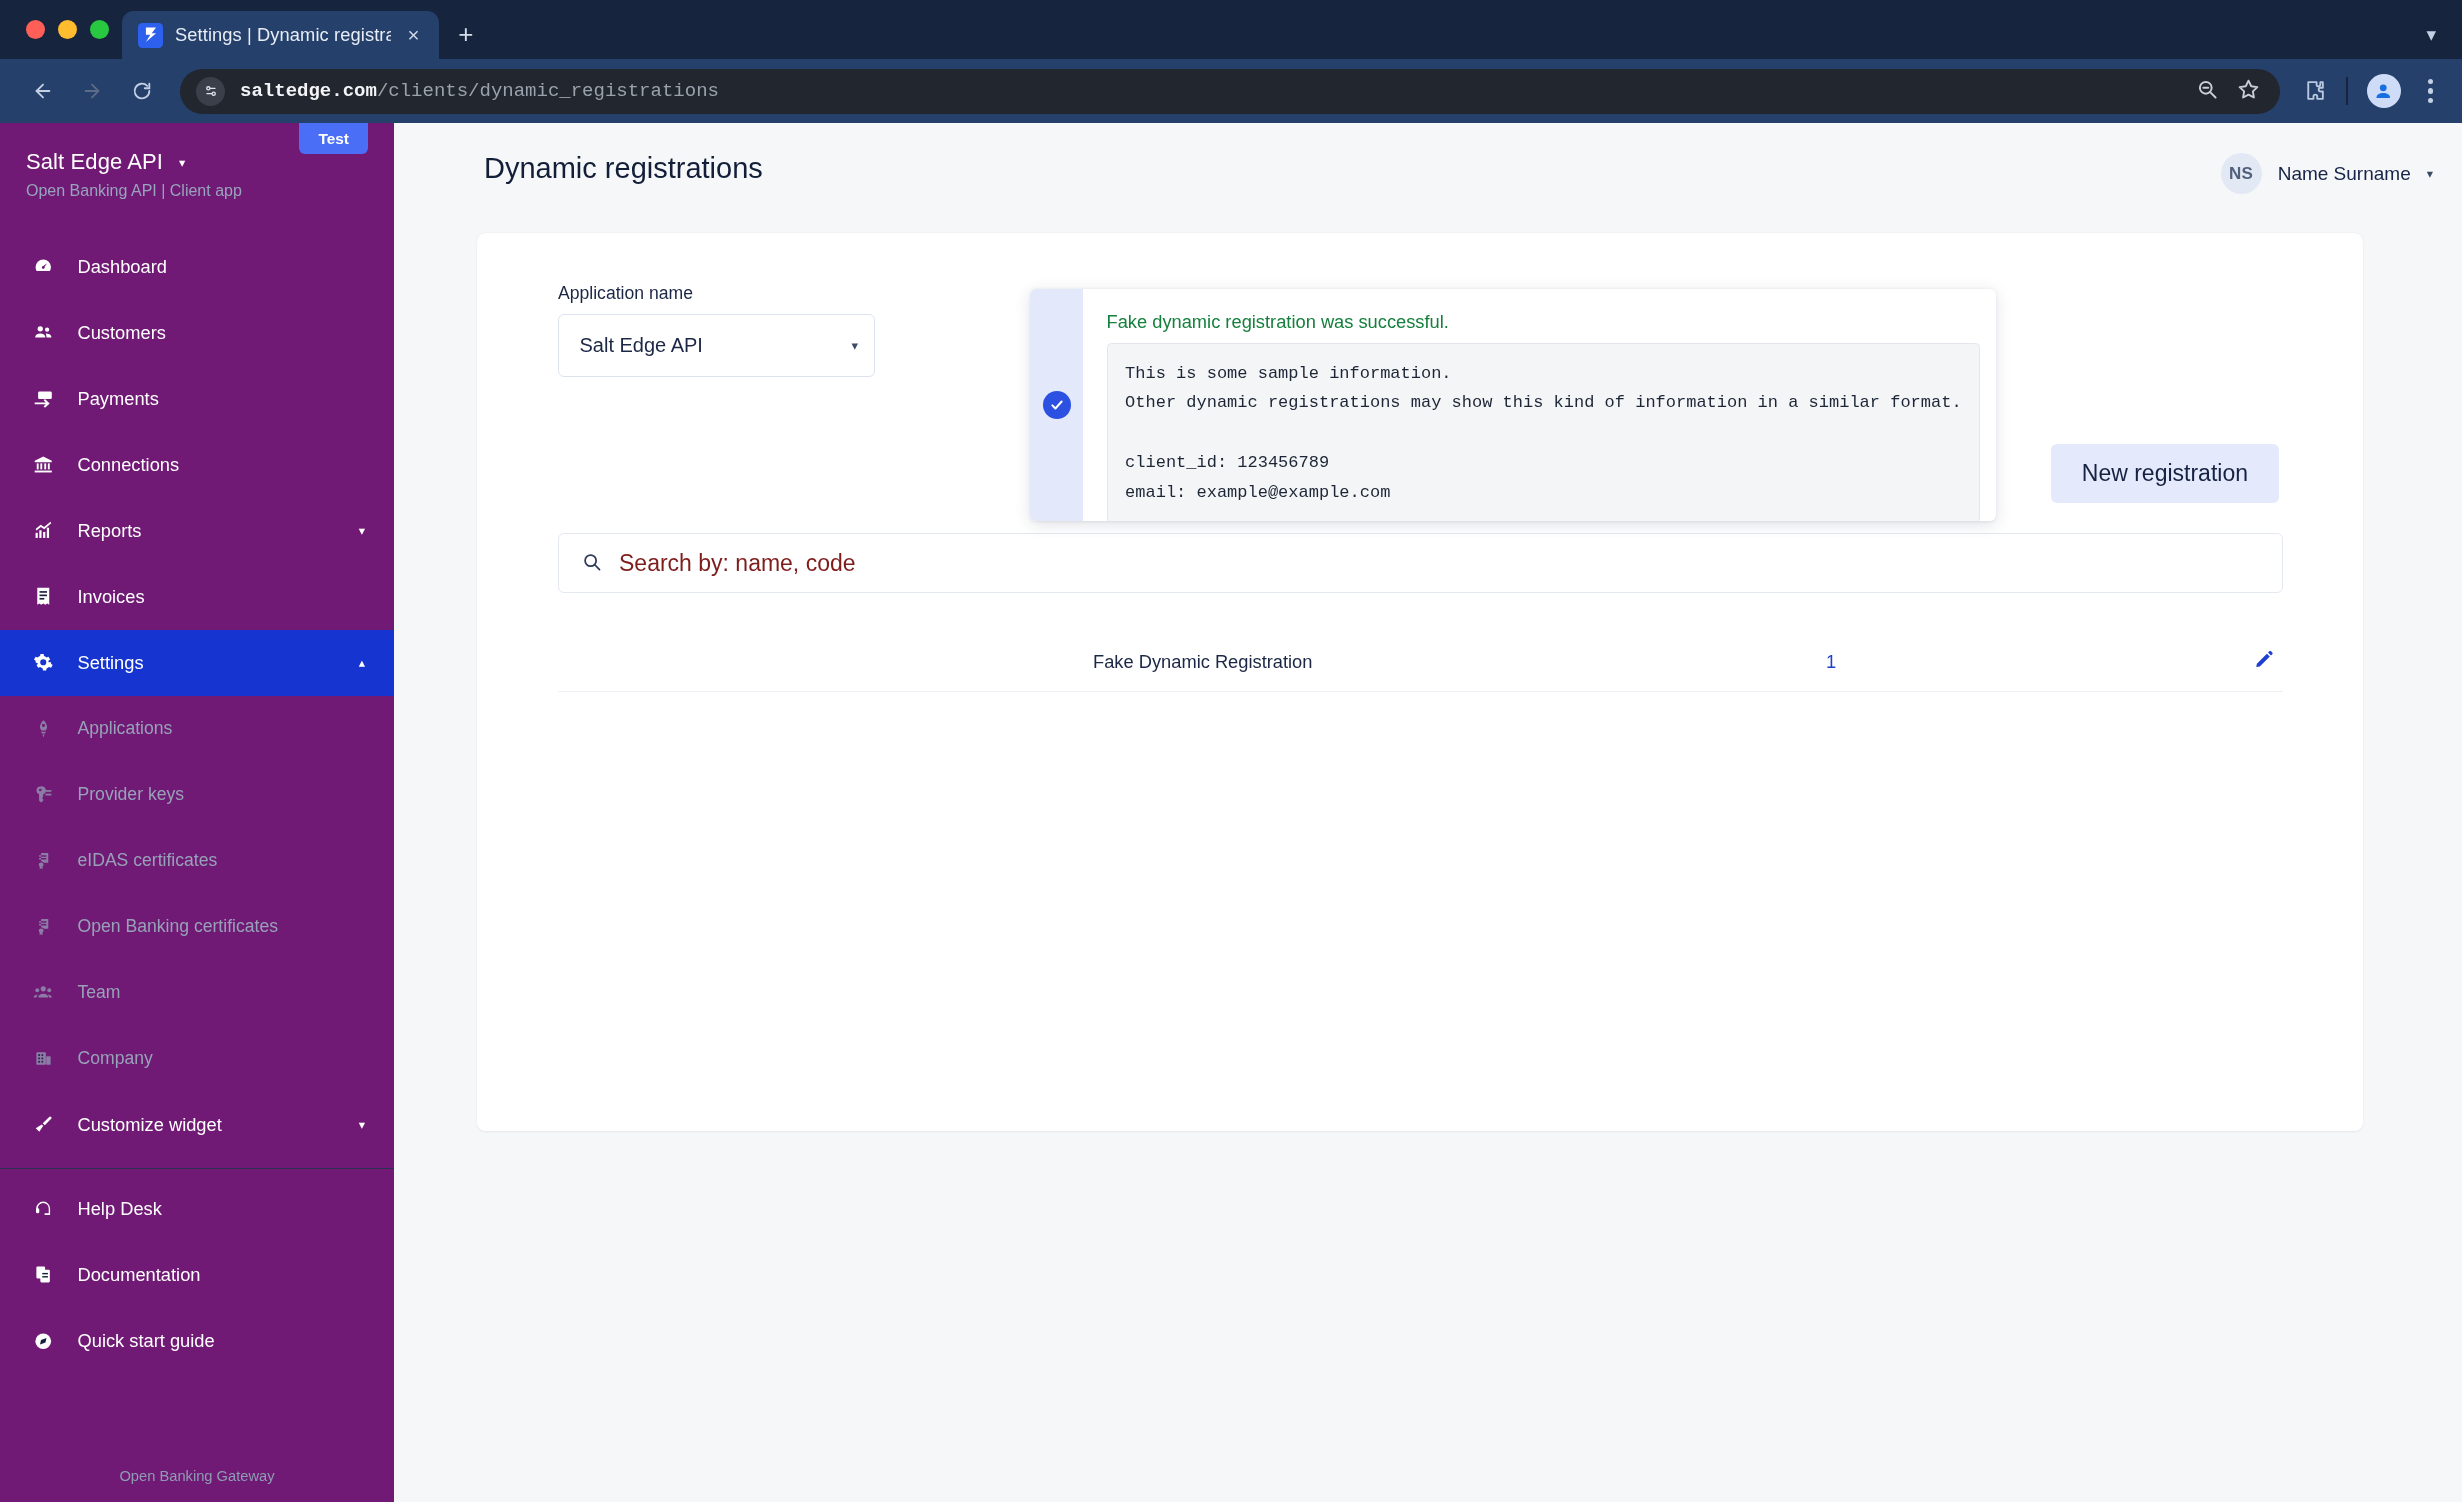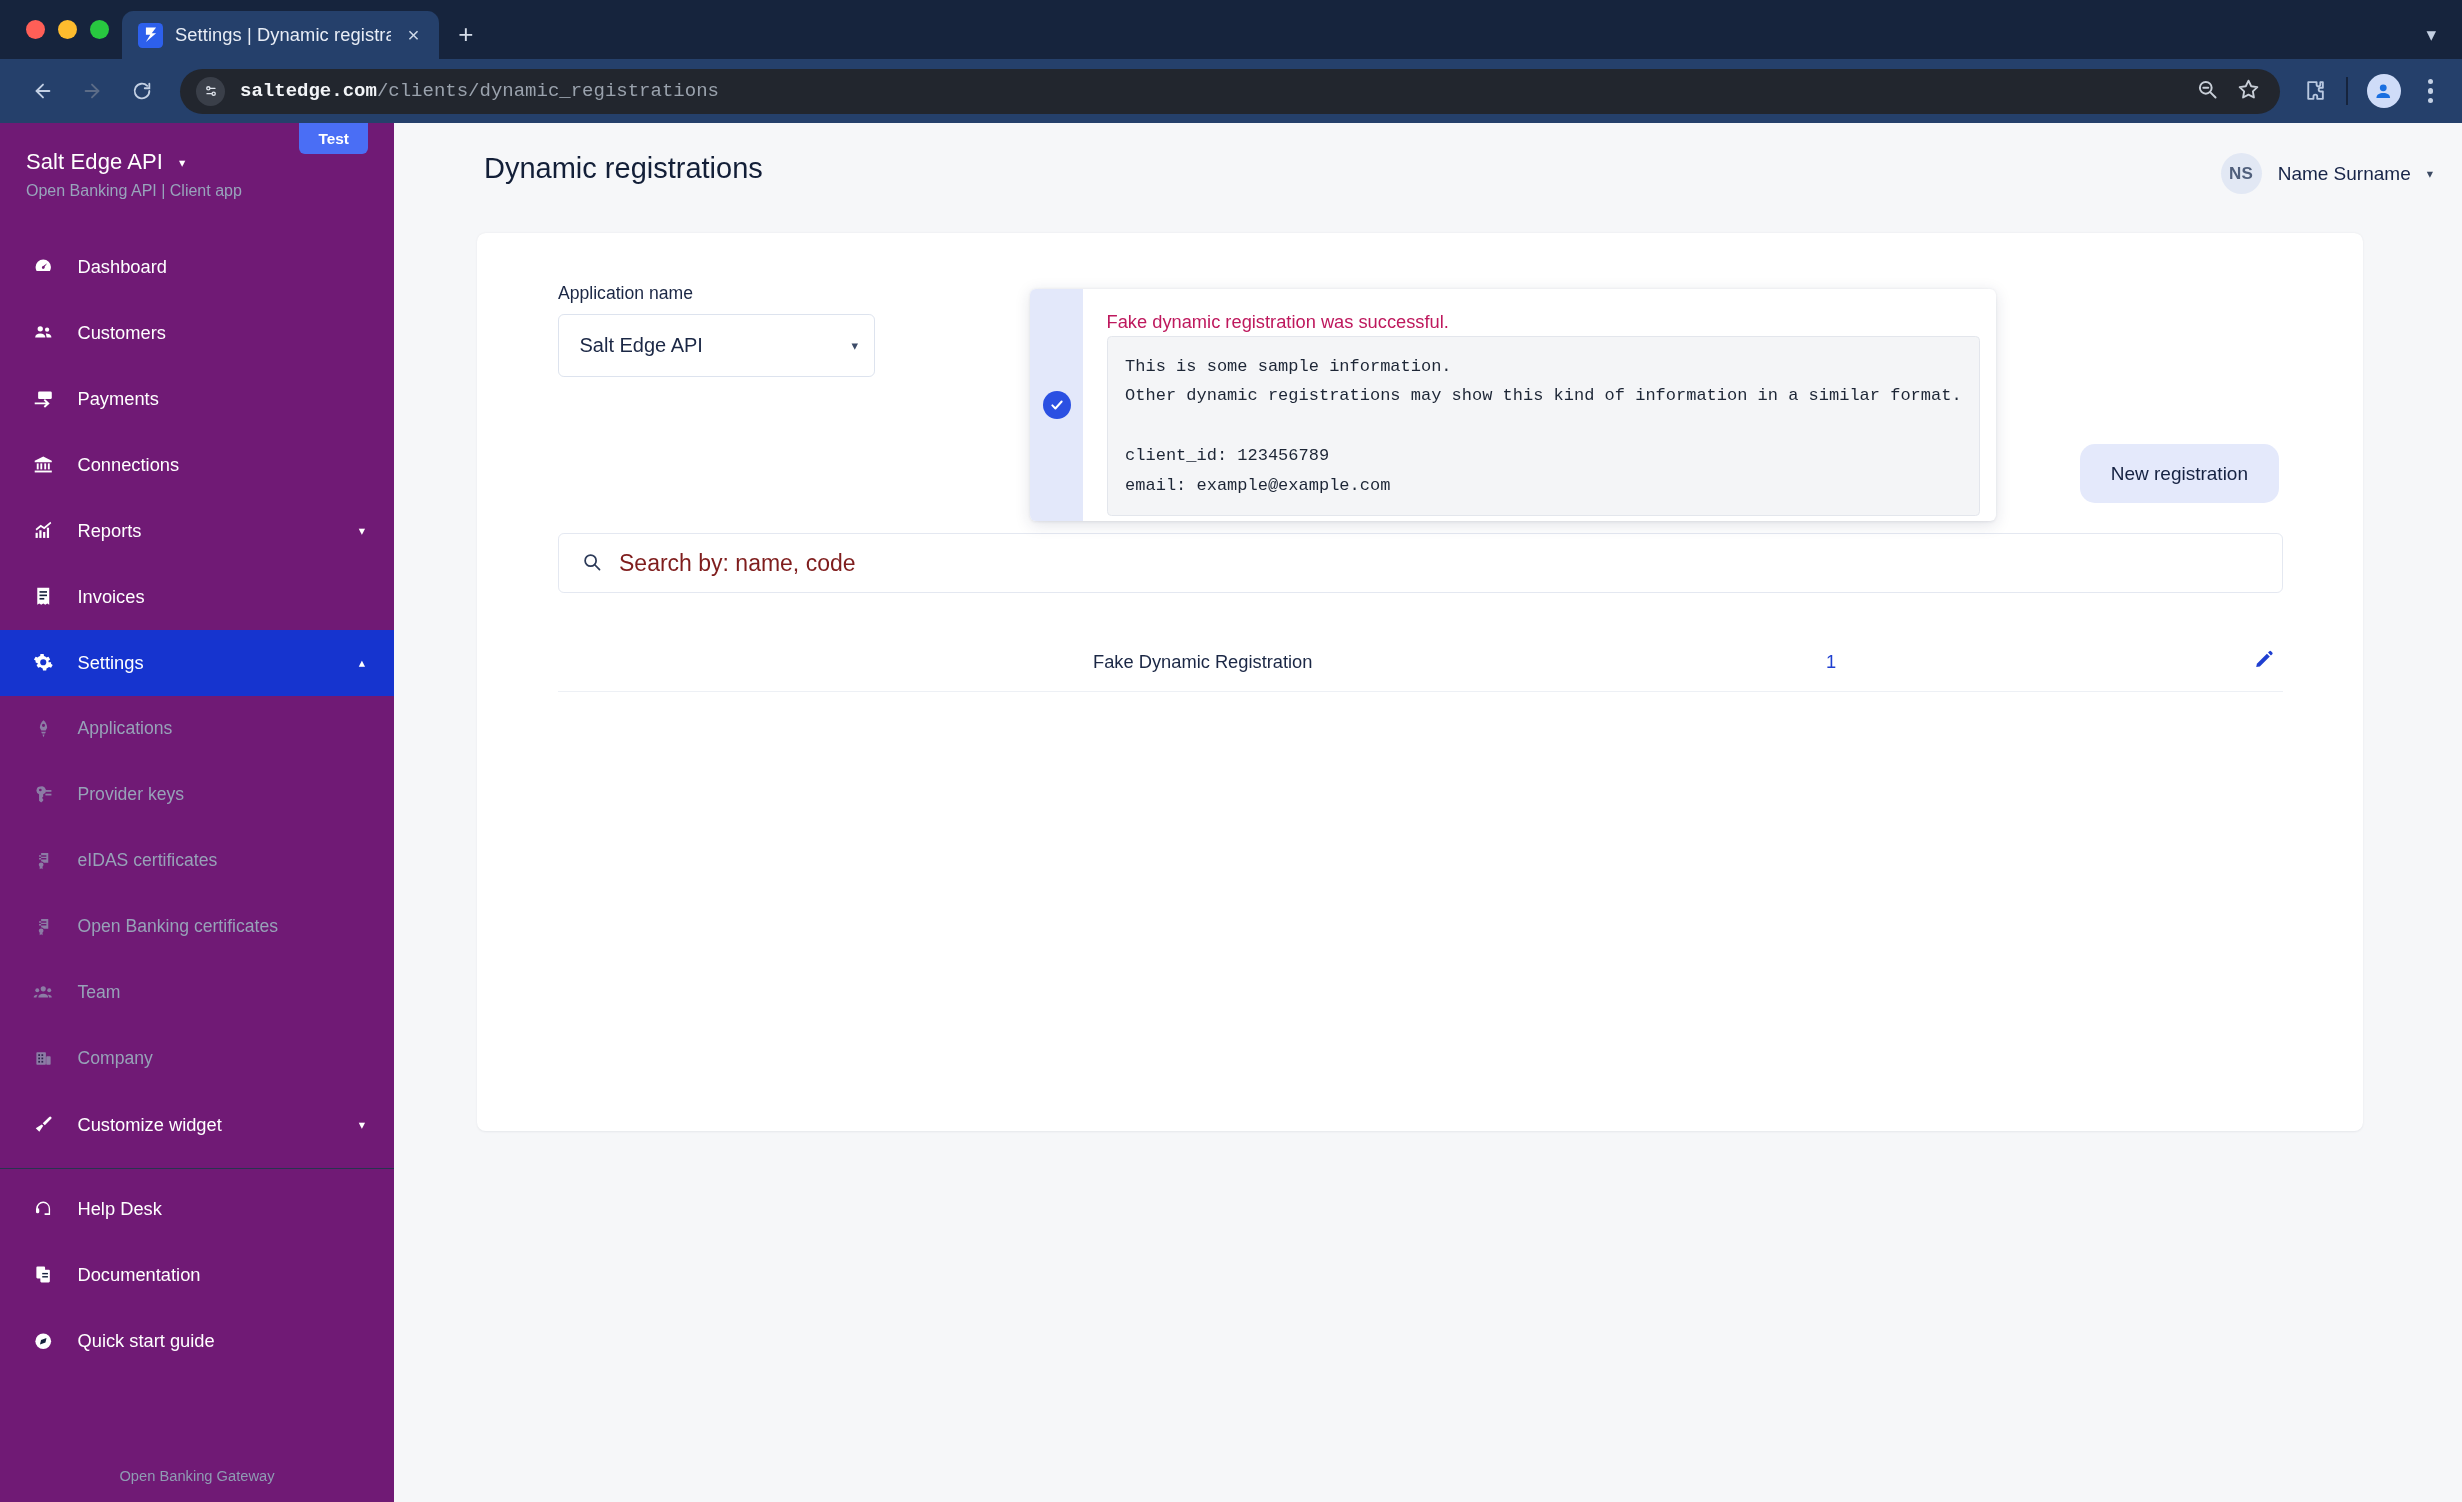--- a/index.html
+++ b/index.html
@@ -138,21 +138,21 @@
   .ttab .tname { font-weight: 500; }
   .ttab.unsel { color: #3d4c6c; }
   .tcount {
     min-width: 40px; height: 40px; border-radius: 20px; background: #edf1fb;
     display: flex; align-items: center; justify-content: center;
     font-size: 16px; color: #46557a; padding: 0 10.3px;
   }
   .ttab.sel .tcount { background: #dbe2fa; color: #4a5a80; }
   .newreg {
     position: absolute; right: 84px; top: 211px; height: 59px; padding: 16px 31px;
-    background: #e4e9fb; color: #152242; font-size: 19px; border: 0; border-radius: 15px;
+    background: #e4e9fb; color: #152242; font-size: 23px; border: 0; border-radius: 6px;
     display: flex; align-items: center; cursor: pointer;
   }
 
   .searchbar {
     position: absolute; left: 81px; top: 300px; width: 1725px; height: 60px;
     border: 0.7px solid #e4e8f1; border-radius: 5.9px; background: #fff;
     display: flex; align-items: center; gap: 16px; padding: 0 22px;
   }
   .searchbar .ph { font-size: 23px; color: #7f1d1d; }
 
@@ -176,21 +176,21 @@
   }
   .toast-strip {
     width: 53px; flex: 0 0 auto; background: #e3e8fa;
     display: flex; align-items: center; justify-content: center;
   }
   .toast-check {
     width: 28px; height: 28px; border-radius: 50%; background: #2b50e2;
     display: flex; align-items: center; justify-content: center;
   }
   .toast-body { flex: 1 1 auto; padding: 22px 28px 0 23.5px; }
-  .toast-title { font-size: 18.3px; color: #be185d; margin-bottom: 3px; }
+  .toast-title { font-size: 18.3px; color: #15803d; margin-bottom: 10px; }
   .toast-pre {
     background: #f4f5f7; border: 0.7px solid #e3e6ec; border-radius: 4.4px;
     padding: 14.7px 17.6px; font-family: "Liberation Mono", monospace;
     font-size: 17px; line-height: 1.75; color: #1d2636; white-space: pre;
   }
 </style>
 </head>
 <body>
 
 <div class="browser">

